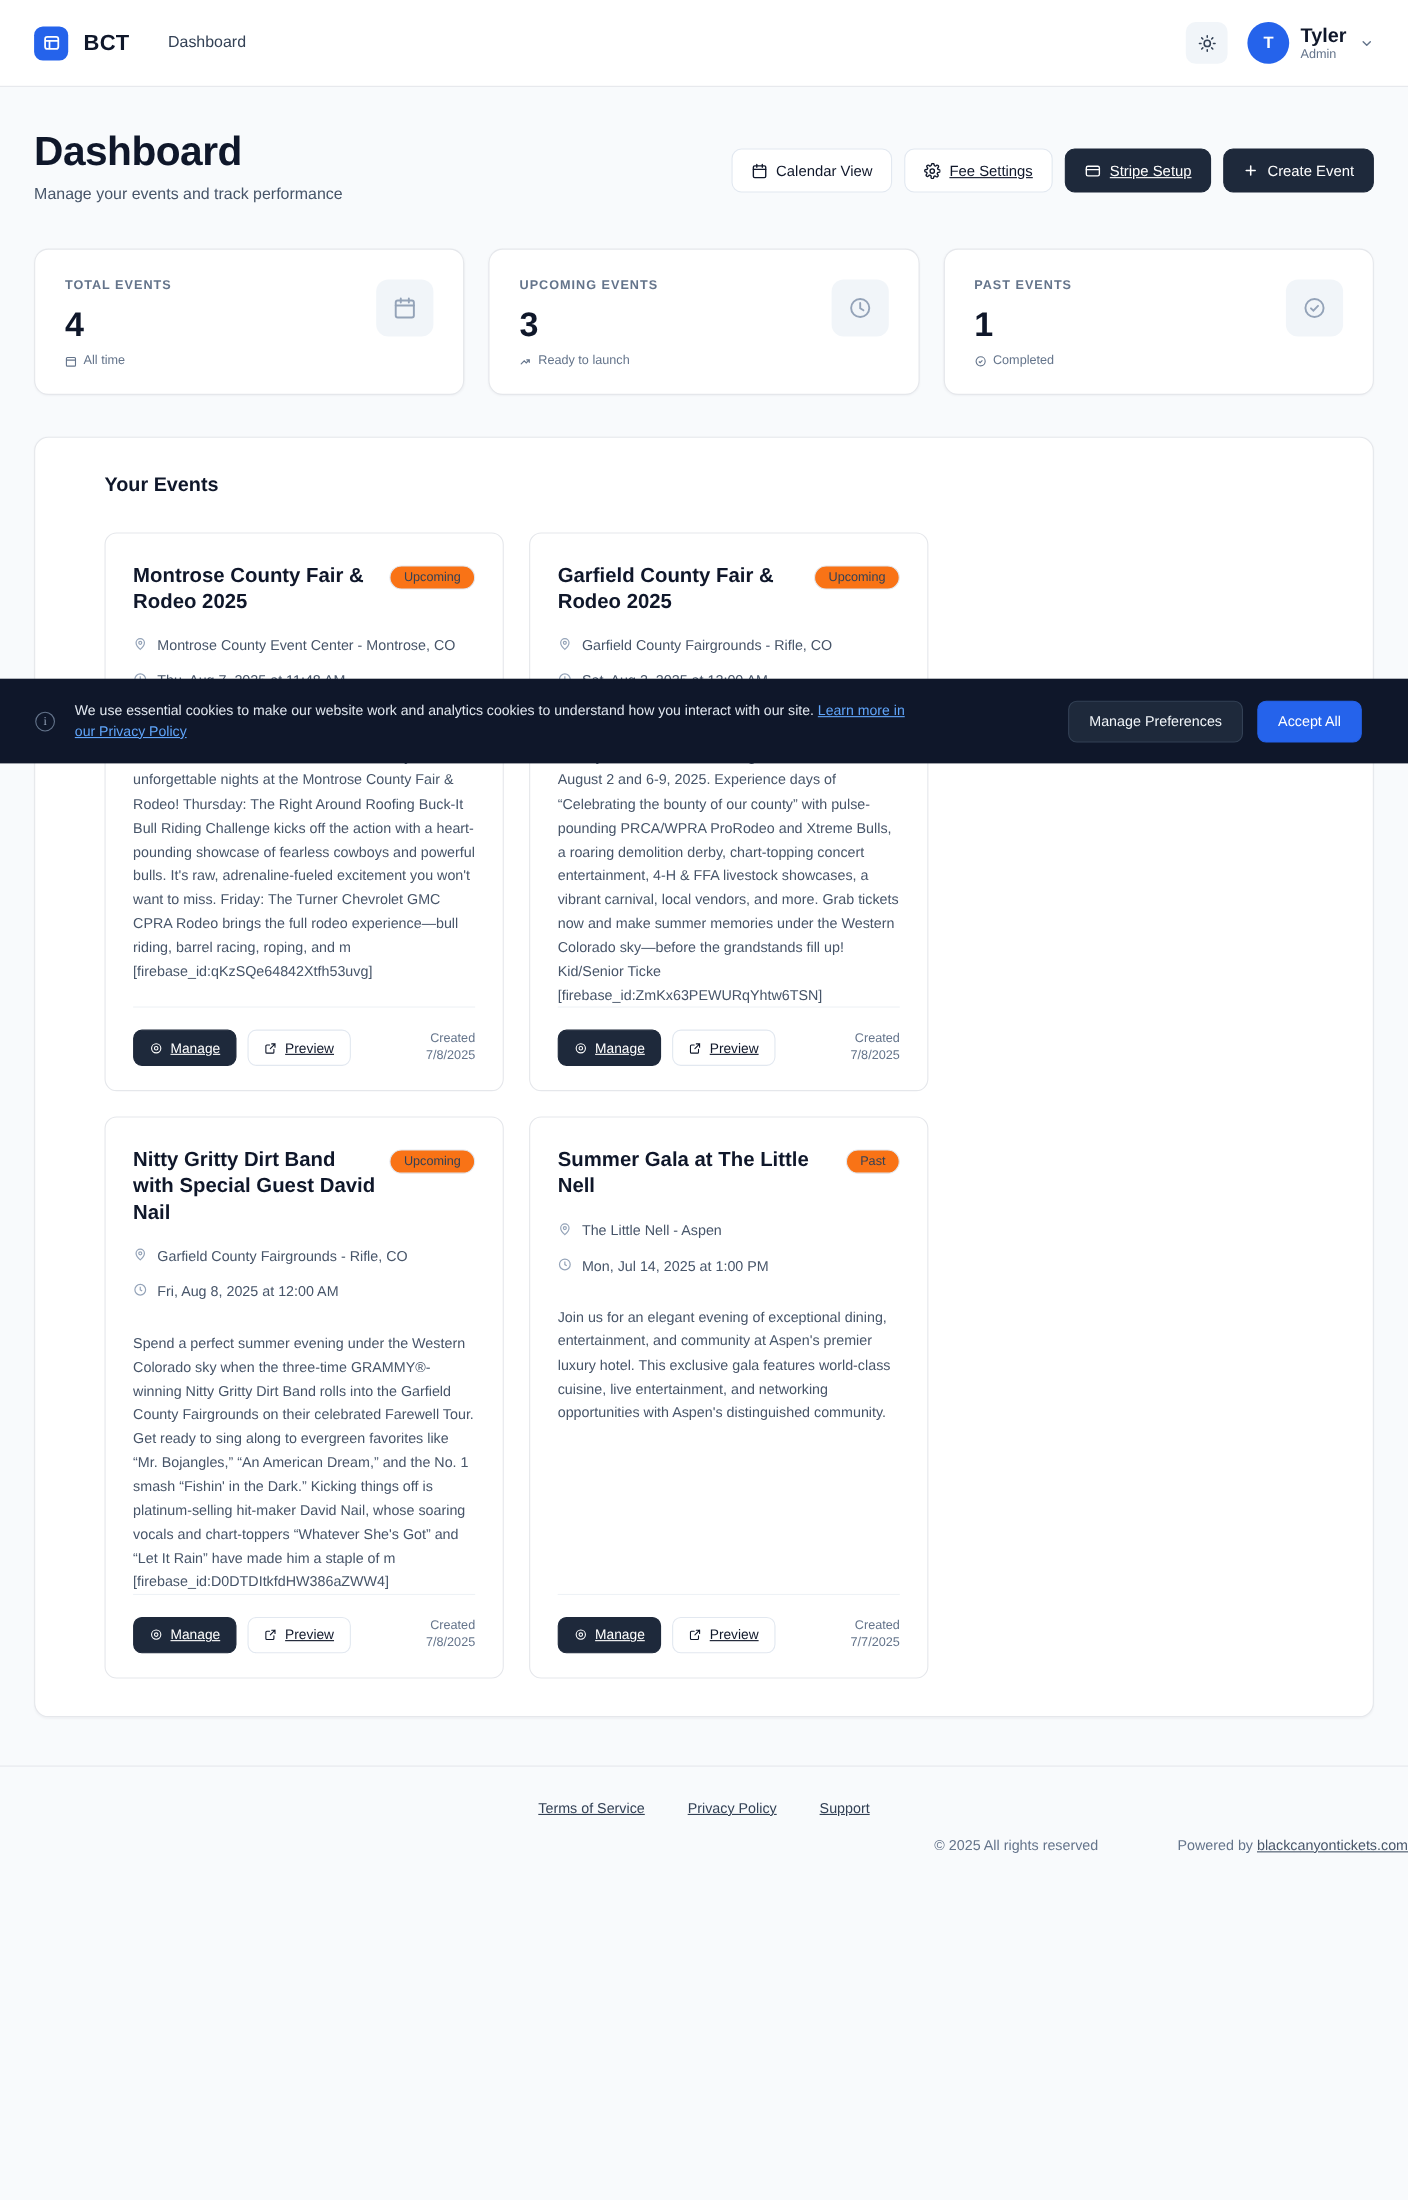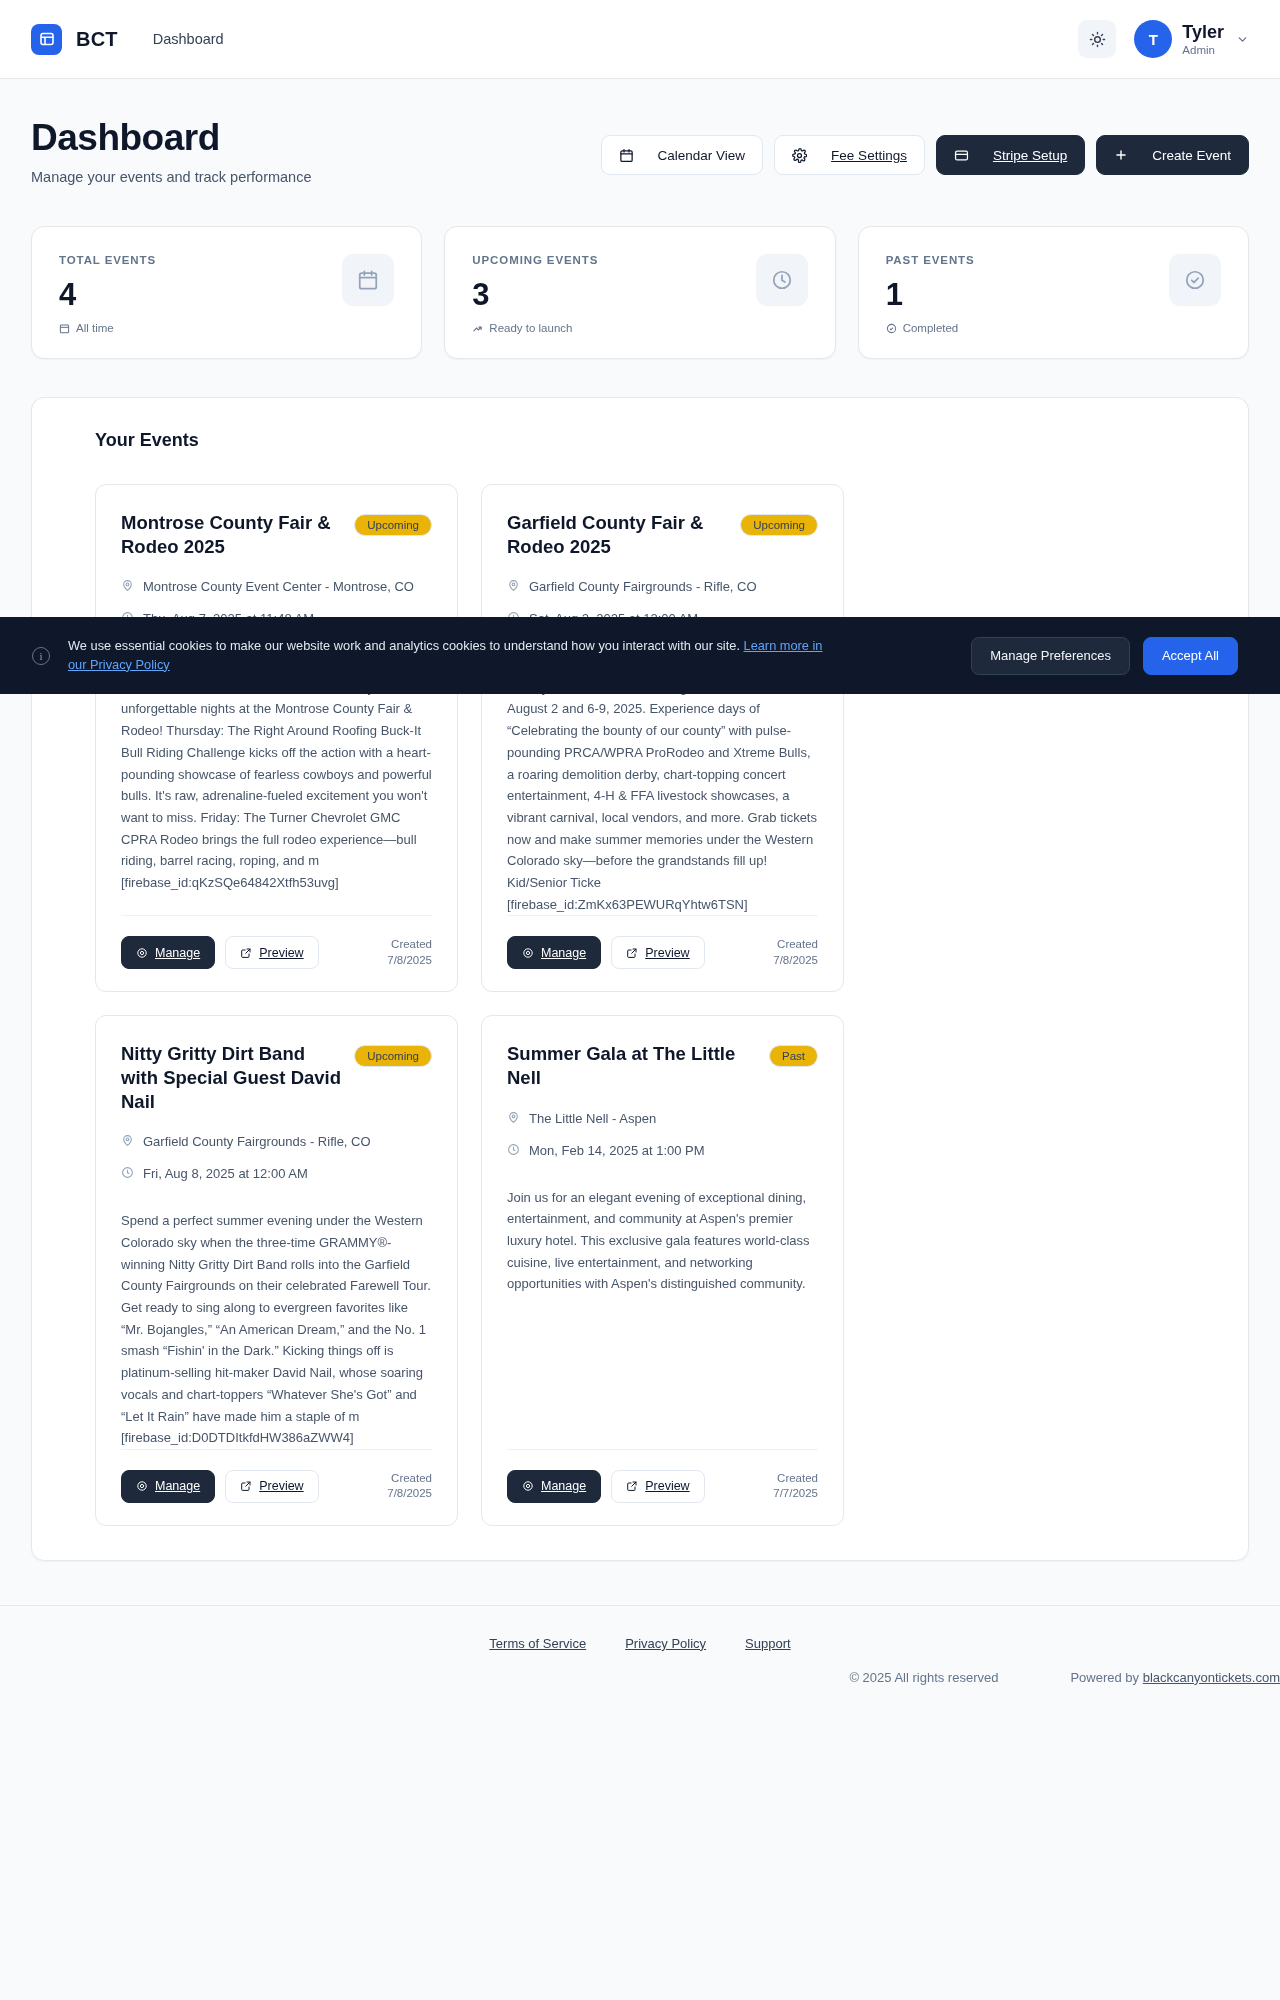--- a/index.html
+++ b/index.html
@@ -47,21 +47,21 @@
   .chev { color: #64748b; font-size: 11px; margin-left: 2px; }
 
   
   .content { padding: 0 31px; }
   .page-head { display: flex; align-items: flex-start; padding-top: 38px; }
   .page-title { font-size: 37px; font-weight: 700; letter-spacing: -0.5px; color: #0f172a; }
   .page-sub { font-size: 14.5px; color: #475569; margin-top: 10px; }
   .head-actions { margin-left: auto; display: flex; gap: 11px; align-items: center; padding-top: 18px; }
 
   .btn {
-    height: 40px; border-radius: 9px; display: inline-flex; align-items: center; gap: 24px;
+    height: 40px; border-radius: 9px; display: inline-flex; align-items: center; gap: 8px;
     padding: 0 17px; font-size: 13.5px; border: 1px solid #e2e8f0; background: #fff; color: #0f172a;
     white-space: nowrap;
   }
   .btn .lbl { text-decoration: none; }
   .btn-underline .lbl { text-decoration: underline; }
   .btn-dark { background: #1e293b; color: #fff; border-color: #1e293b; }
   .btn-dark .lbl { text-decoration: underline; }
   .btn-primary { background: #1e293b; color: #fff; border-color: #1e293b; }
 
   
@@ -90,21 +90,21 @@
 
   .grid { display: flex; flex-wrap: wrap; gap: 23px; margin-top: 33px; padding: 0 23px; }
   .ev-card {
     width: 363px; background: #fff; border: 1px solid #e5e7eb; border-radius: 11px;
     padding: 26px 25px 22px 25px; display: flex; flex-direction: column;
   }
   .ev-top { display: flex; align-items: flex-start; gap: 10px; }
   .ev-name { font-size: 18.5px; font-weight: 600; line-height: 1.28; color: #0f172a; flex: 1; }
   .badge {
     font-size: 11.5px; padding: 4px 12px; border-radius: 999px; border: 1px solid #e2e8f0;
-    color: #334155; background: #eab308; white-space: nowrap; margin-top: 3px;
+    color: #334155; background: #f97316; white-space: nowrap; margin-top: 3px;
   }
   .ev-meta { margin-top: 20px; display: flex; flex-direction: column; gap: 13px; }
   .ev-row { display: flex; gap: 9px; font-size: 13px; color: #475569; line-height: 1.45; }
   .ev-row .ic { color: #94a3b8; flex: none; margin-top: 1px; }
   .ev-desc { margin-top: 26px; font-size: 13px; line-height: 1.67; color: #475569; }
   .ev-foot { margin-top: auto; padding-top: 20px; border-top: 1px solid #eef2f6; display: flex; align-items: center; gap: 10px; }
   .mini-btn {
     height: 33px; border-radius: 8px; display: inline-flex; align-items: center; gap: 7px;
     padding: 0 14px; font-size: 12.5px; border: 1px solid #e2e8f0; background: #fff; color: #0f172a;
   }
@@ -467,21 +467,21 @@
               </span>
               <span>The Little Nell - Aspen</span>
             </div>
             <div class="ev-row">
               <span class="ic">
                 <svg width="13" height="13" viewBox="0 0 24 24" fill="none" stroke="#94a3b8" stroke-width="2">
                     <circle cx="12" cy="12" r="9"></circle>
                     <path d="M12 7v5.2l3.2 2"></path>
                   </svg>
               </span>
-              <span>Mon, Feb 14, 2025 at 1:00 PM</span>
+              <span>Mon, Jul 14, 2025 at 1:00 PM</span>
             </div>
           </div>
           <div class="ev-desc">Join us for an elegant evening of exceptional dining, entertainment, and community at Aspen's premier luxury hotel. This exclusive gala features world-class cuisine, live entertainment, and networking opportunities with Aspen's distinguished community.</div>
           <div class="ev-foot">
             <button class="mini-btn mini-dark">
               <span>
                 <svg width="12" height="12" viewBox="0 0 24 24" fill="none" stroke="#fff" stroke-width="2">
                     <circle cx="12" cy="12" r="3.2"></circle>
                     <circle cx="12" cy="12" r="8.4"></circle>
                   </svg>

